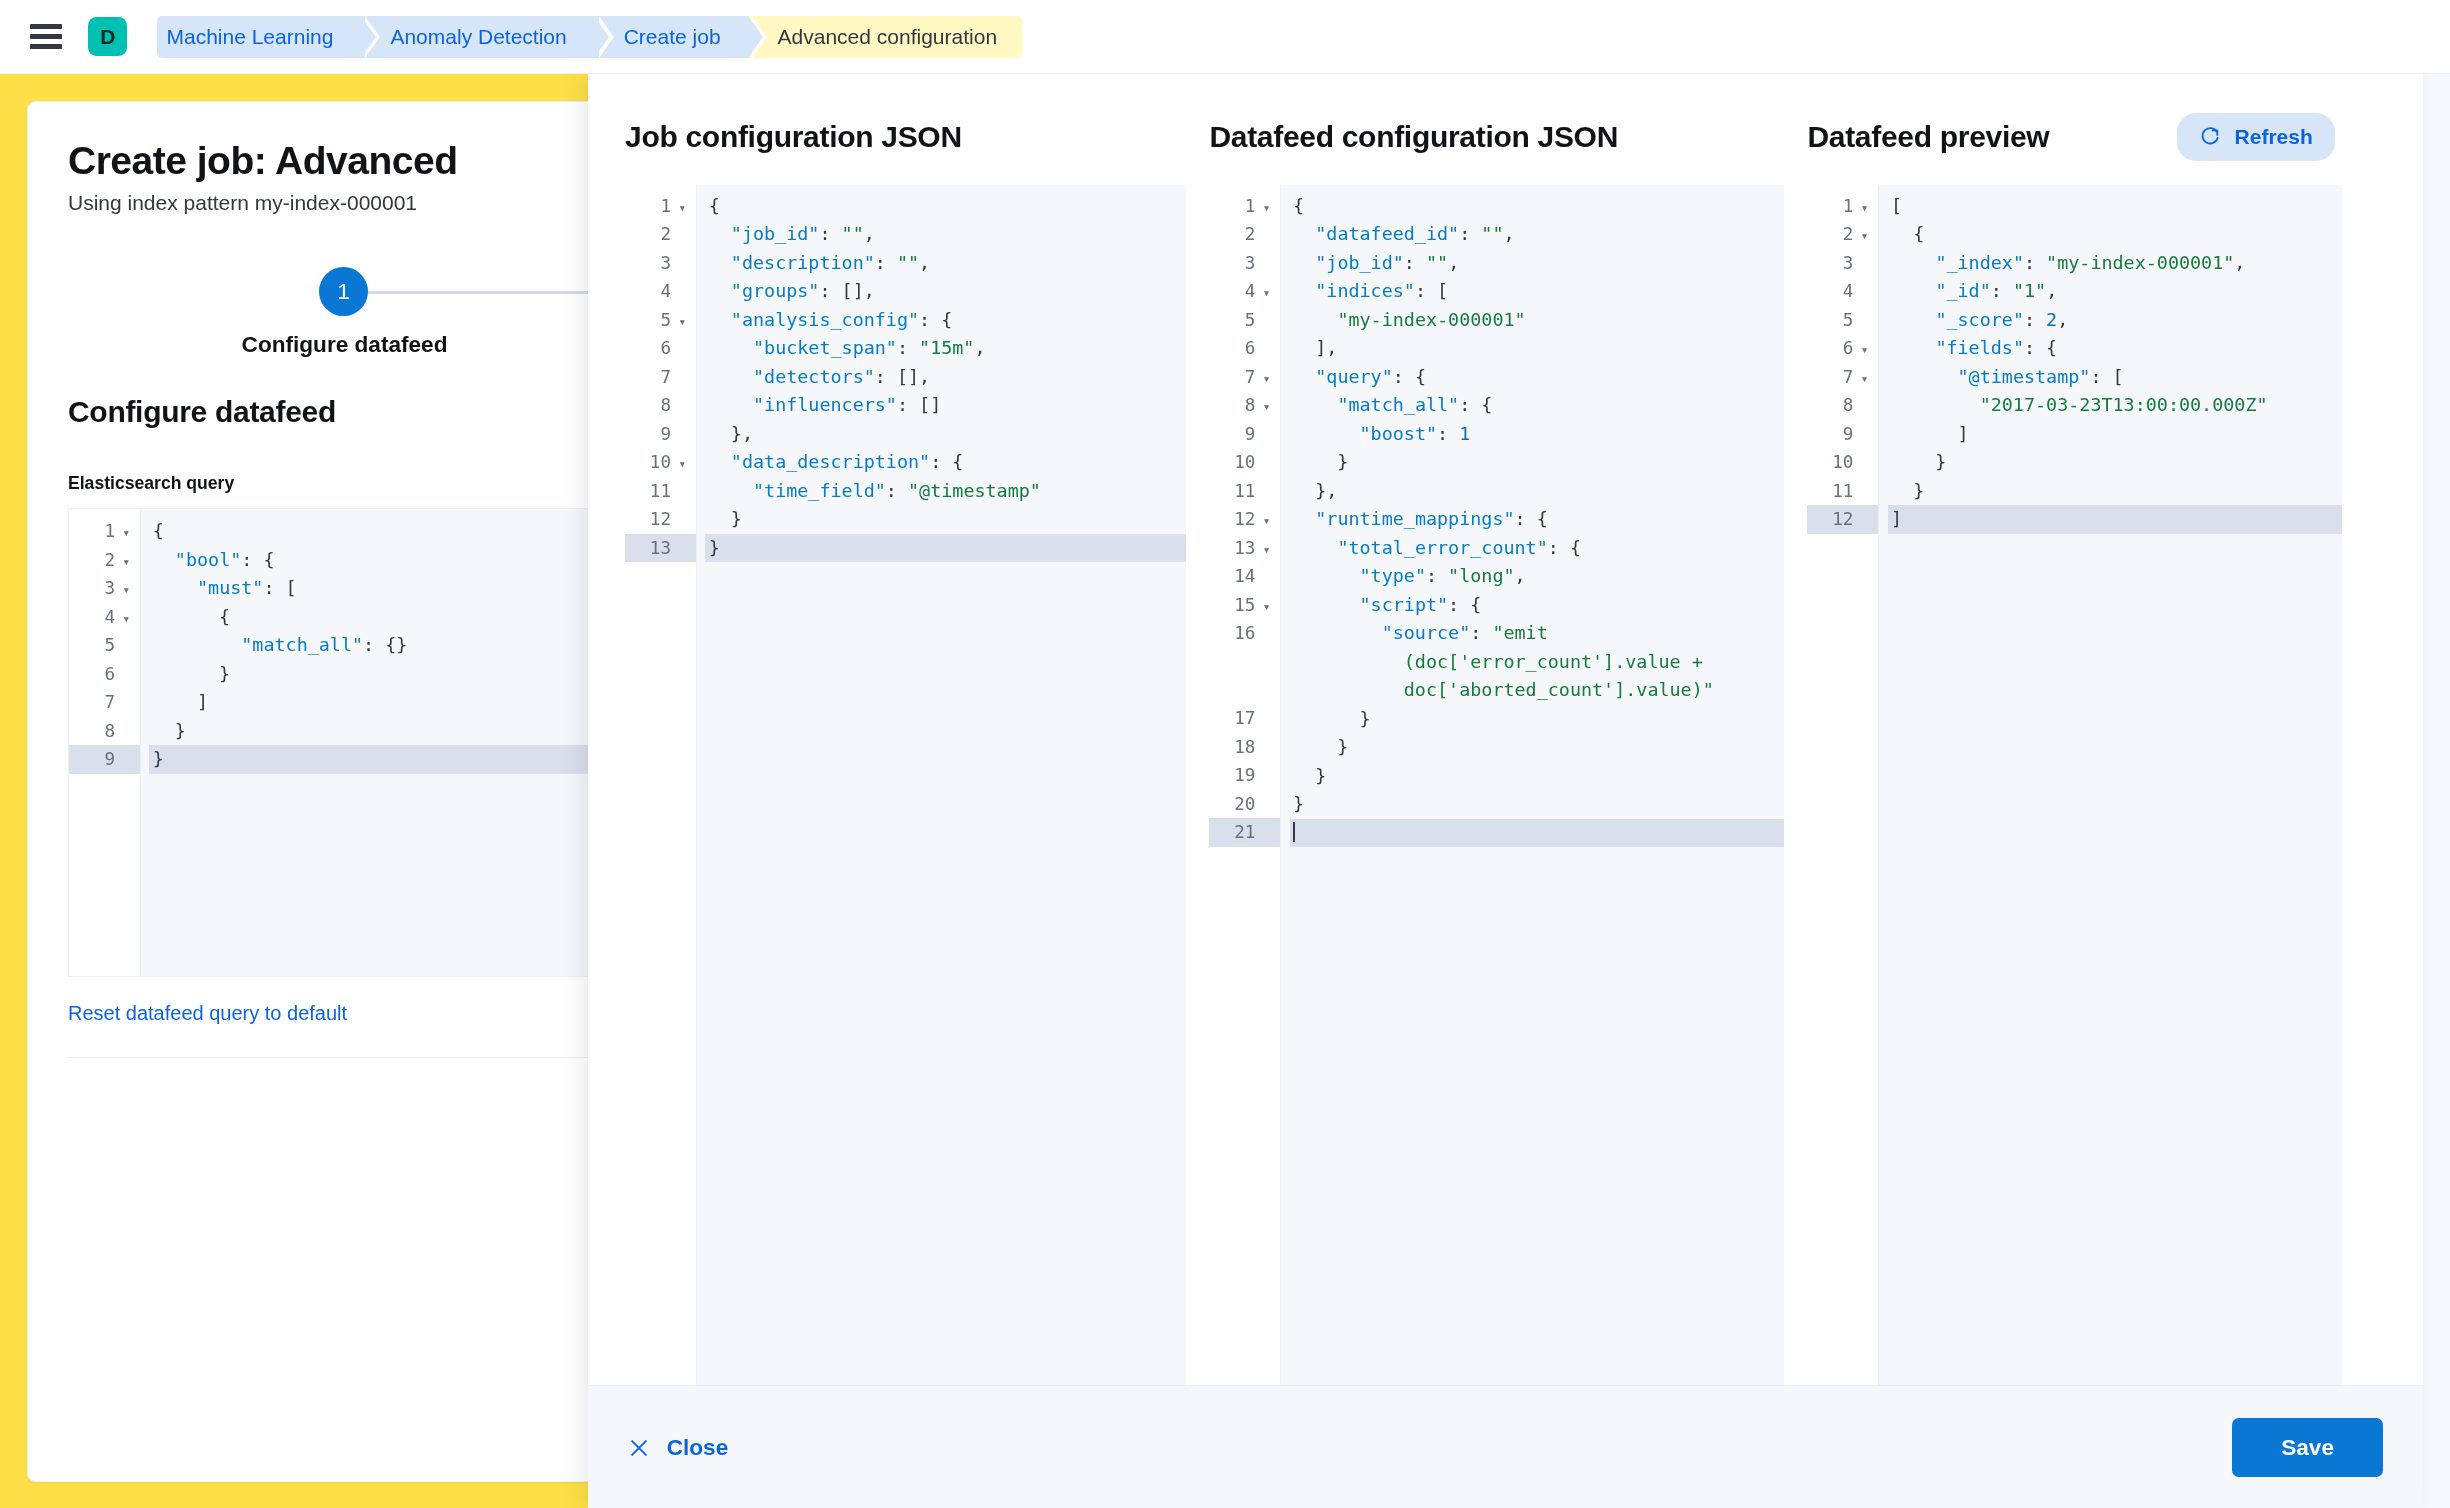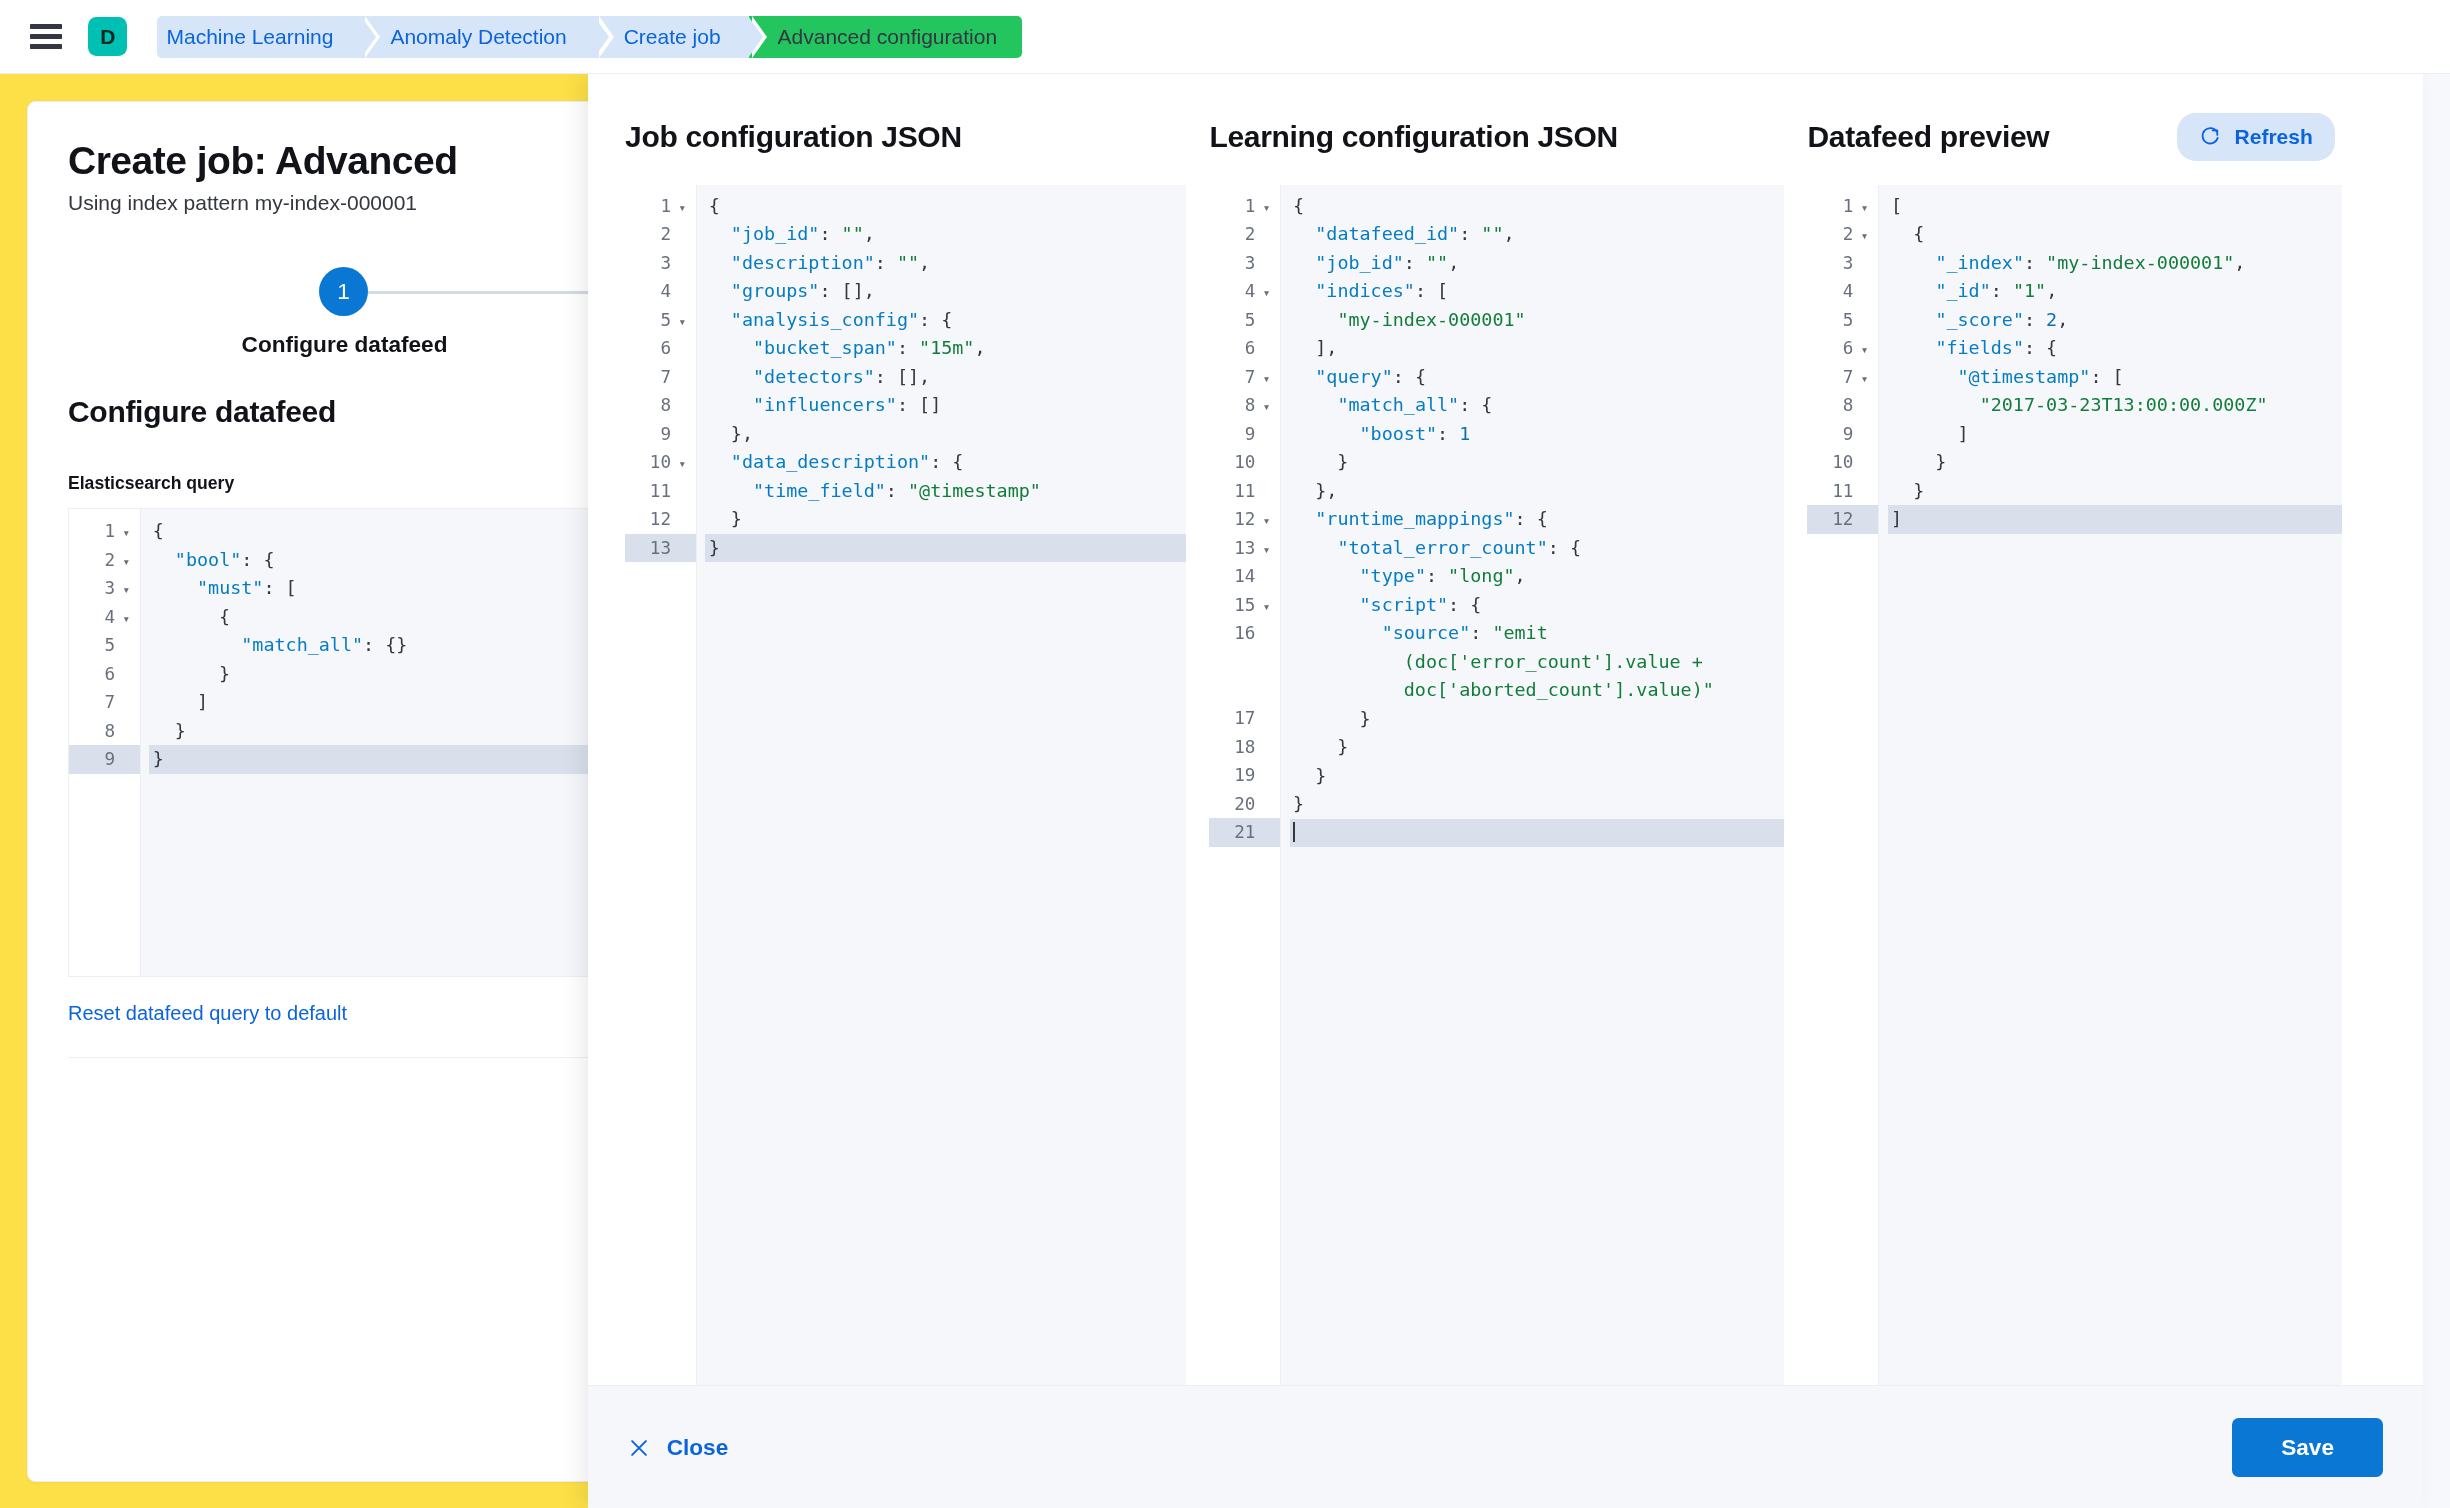--- a/index.html
+++ b/index.html
@@ -37,21 +37,21 @@
     content: ""; position: absolute; right: -14.2px; top: 0; width: 0; height: 0;
     border-top: 21px solid transparent; border-bottom: 21px solid transparent;
     border-left: 15px solid #d6e5f8; z-index: 2;
   }
   .crumb::before {
     content: ""; position: absolute; right: -18.4px; top: 0; width: 0; height: 0;
     border-top: 21px solid transparent; border-bottom: 21px solid transparent;
     border-left: 15px solid #ffffff; z-index: 1;
   }
   .crumb.current {
-    background: #22c55e; color: #343741; font-weight: 400;
+    background: #fef9c3; color: #343741; font-weight: 400;
     border-radius: 0 5px 5px 0; padding-right: 25px;
   }
   .crumb.current::after, .crumb.current::before { display: none; }
   .crumb.prev-of-current::after { border-left-color: #d6e5f8; }
 
   
   .page {
     position: absolute; top: 74px; left: 0; width: 837px; height: 1435px;
     background: #fde047; padding: 27px;
   }
@@ -228,21 +228,21 @@
             <div class="ln" style="height: 28.5px;"><span>11</span><span class="fold"></span></div>
             <div class="ln" style="height: 28.5px;"><span>12</span><span class="fold"></span></div>
             <div class="ln active" style="height: 28.5px;"><span>13</span><span class="fold"></span></div>
           </div>
         <div class="code"><div class="cl">{</div><div class="cl">  <span class="k">"job_id"</span>: <span class="s">""</span>,</div><div class="cl">  <span class="k">"description"</span>: <span class="s">""</span>,</div><div class="cl">  <span class="k">"groups"</span>: [],</div><div class="cl">  <span class="k">"analysis_config"</span>: {</div><div class="cl">    <span class="k">"bucket_span"</span>: <span class="s">"15m"</span>,</div><div class="cl">    <span class="k">"detectors"</span>: [],</div><div class="cl">    <span class="k">"influencers"</span>: []</div><div class="cl">  },</div><div class="cl">  <span class="k">"data_description"</span>: {</div><div class="cl">    <span class="k">"time_field"</span>: <span class="s">"@timestamp"</span></div><div class="cl">  }</div><div class="cl active">}</div></div>
       </div>
     </div>
 
     <div class="fcol datafeed">
       <div class="fcol-head">
-        <div class="fcol-title">Learning configuration JSON</div>
+        <div class="fcol-title">Datafeed configuration JSON</div>
       </div>
       <div class="editor">
         <div class="gutter">
             <div class="ln" style="height: 28.5px;"><span>1</span><span class="fold">▾</span></div>
             <div class="ln" style="height: 28.5px;"><span>2</span><span class="fold"></span></div>
             <div class="ln" style="height: 28.5px;"><span>3</span><span class="fold"></span></div>
             <div class="ln" style="height: 28.5px;"><span>4</span><span class="fold">▾</span></div>
             <div class="ln" style="height: 28.5px;"><span>5</span><span class="fold"></span></div>
             <div class="ln" style="height: 28.5px;"><span>6</span><span class="fold"></span></div>
             <div class="ln" style="height: 28.5px;"><span>7</span><span class="fold">▾</span></div>

